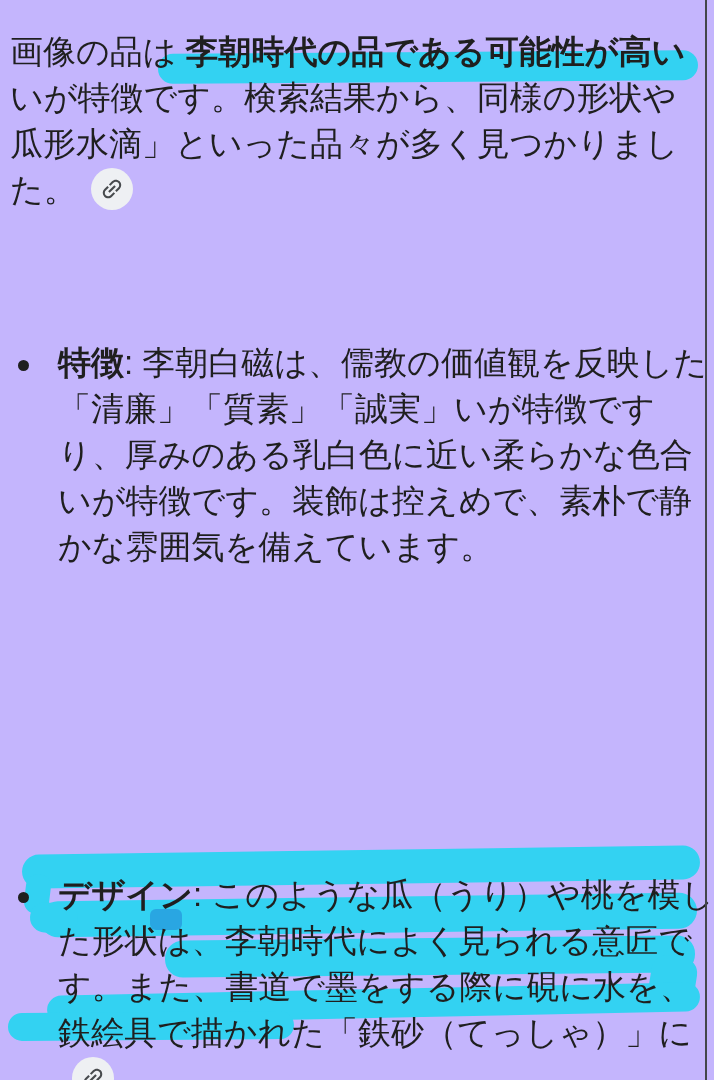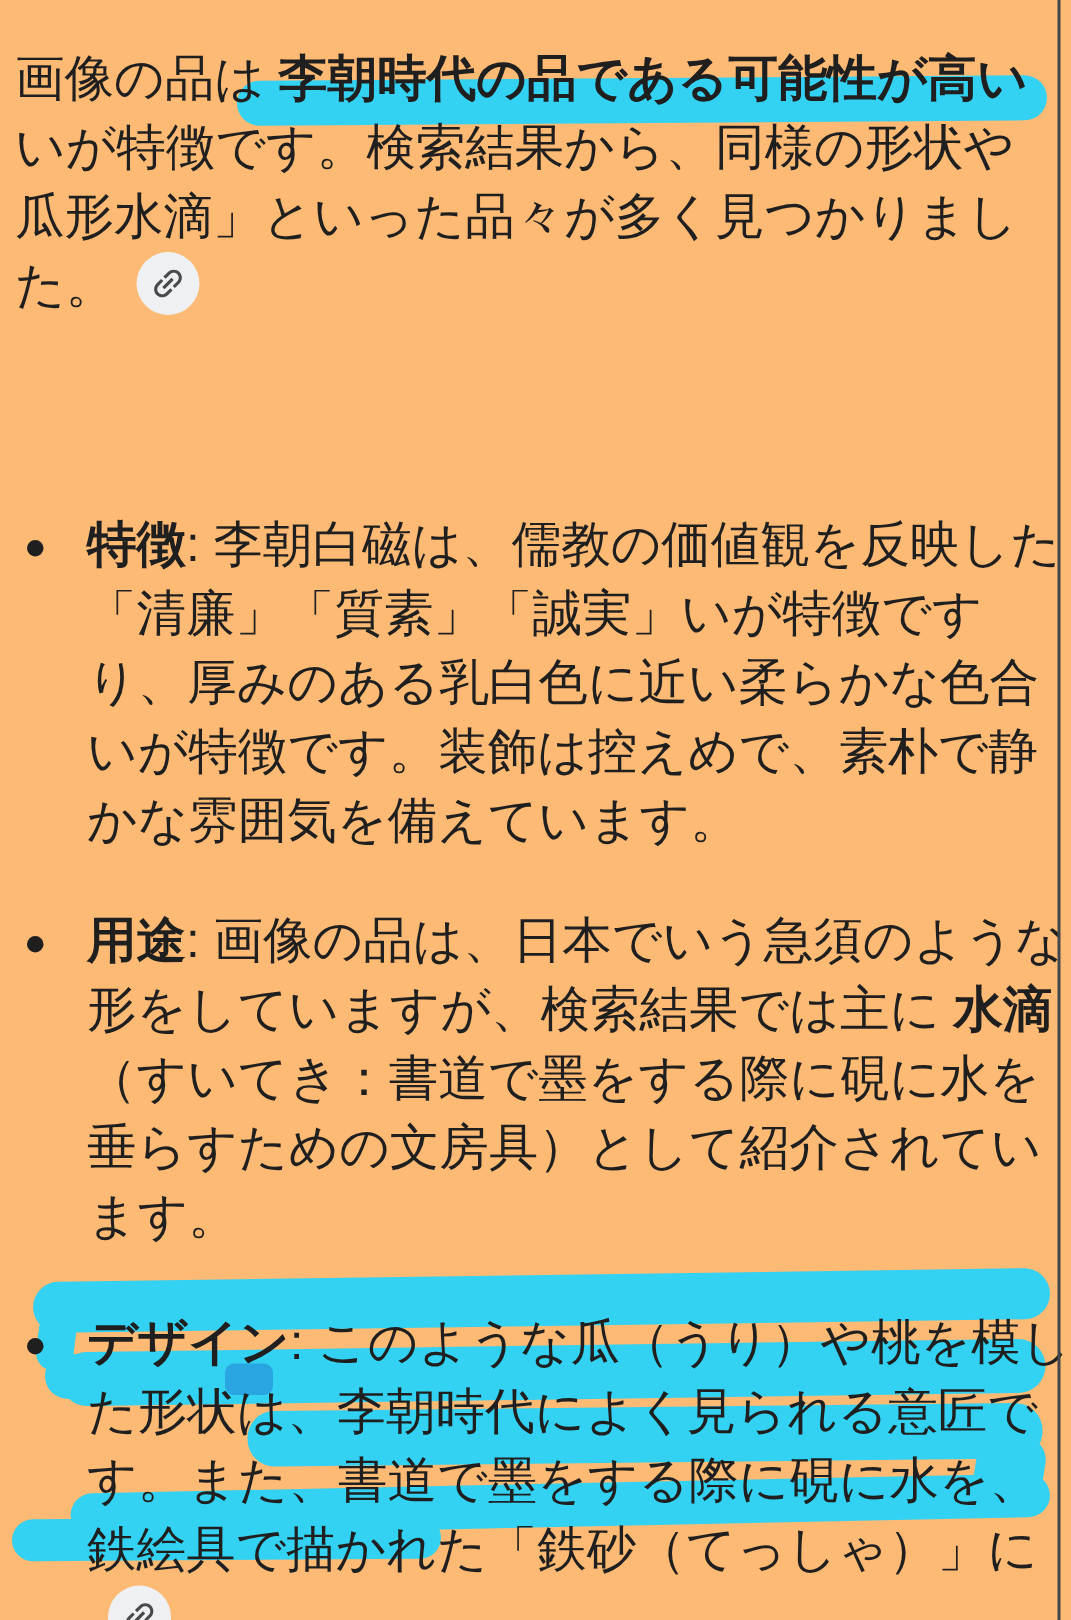--- a/index.html
+++ b/index.html
@@ -1,17 +1,17 @@
 <!DOCTYPE html>
 <html><head>
 <meta charset="utf-8">
 <style>
   html,body{margin:0;padding:0;background:#ffffff;}
   .page{
-    position:relative;width:714px;height:1080px;background:#fdba74;overflow:hidden;
+    position:relative;width:714px;height:1080px;background:#c4b5fd;overflow:hidden;
     font-family:"Liberation Sans","DejaVu Sans",sans-serif;color:#1f1f1f;
   }
   
   .hl-layer{position:absolute;inset:0;z-index:1;}
   .hl{position:absolute;background:#33d2f2;}
   .hl.dark{background:#29a6e2;}
   .s0 {left:158px;top:52px;width:540px;height:30px;border-radius:16px;transform:rotate(-0.4deg);}
   .s1 {left:22px;top:850px;width:678px;height:34px;border-radius:17px;transform:rotate(-0.8deg);}
   .s1b{left:25px;top:874px;width:25px;height:40px;border-radius:12px;transform:rotate(7deg);}
   .s2 {left:40px;top:897px;width:657px;height:36px;border-radius:18px;transform:rotate(-0.8deg);}
@@ -76,28 +76,20 @@
 
     <div class="bullet li-1">
       <span class="dot"></span>
       <span class="ln"><span class="b">特徴</span><span>: </span><span>李朝白磁は、儒教の価値観を反映した</span></span>
       <span class="ln">「清廉」「質素」「誠実」いが特徴です</span>
       <span class="ln">り、厚みのある乳白色に近い柔らかな色合</span>
       <span class="ln">いが特徴です。装飾は控えめで、素朴で静</span>
       <span class="ln">かな雰囲気を備えています。</span>
     </div>
 
-    <div class="bullet li-2">
-      <span class="dot"></span>
-      <span class="ln"><span class="b">用途</span><span>: </span><span>画像の品は、日本でいう急須のような</span></span>
-      <span class="ln"><span>形をしていますが、検索結果では主に</span><span class="b gapL">水滴</span></span>
-      <span class="ln">（すいてき：書道で墨をする際に硯に水を</span>
-      <span class="ln">垂らすための文房具）として紹介されてい</span>
-      <span class="ln">ます。</span>
-    </div>
 
     <div class="bullet li-3">
       <span class="dot"></span>
       <span class="ln"><span class="b">デザイン</span><span>: </span><span>このような瓜（うり）や桃を模し</span></span>
       <span class="ln">た形状は、李朝時代によく見られる意匠で</span>
       <span class="ln">す。また、書道で墨をする際に硯に水を、</span>
       <span class="ln">鉄絵具で描かれた「鉄砂（てっしゃ）」に</span>
       <span class="ln"><span class="chip">
             <svg viewBox="0 0 24 24">
               <path d="M3.9 12c0-1.71 1.39-3.1 3.1-3.1h4V7H7c-2.76 0-5 2.24-5 5s2.24 5 5 5h4v-1.9H7c-1.71 0-3.1-1.39-3.1-3.1zM8 13h8v-2H8v2zm9-6h-4v1.9h4c1.71 0 3.1 1.39 3.1 3.1s-1.39 3.1-3.1 3.1h-4V17h4c2.76 0 5-2.24 5-5s-2.24-5-5-5z"></path>

